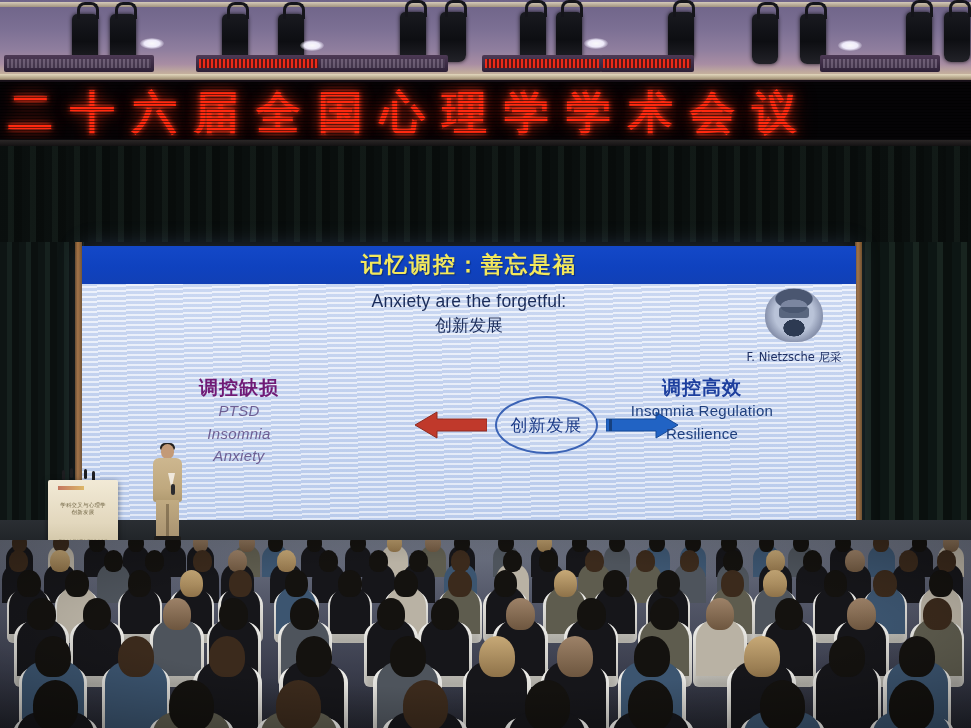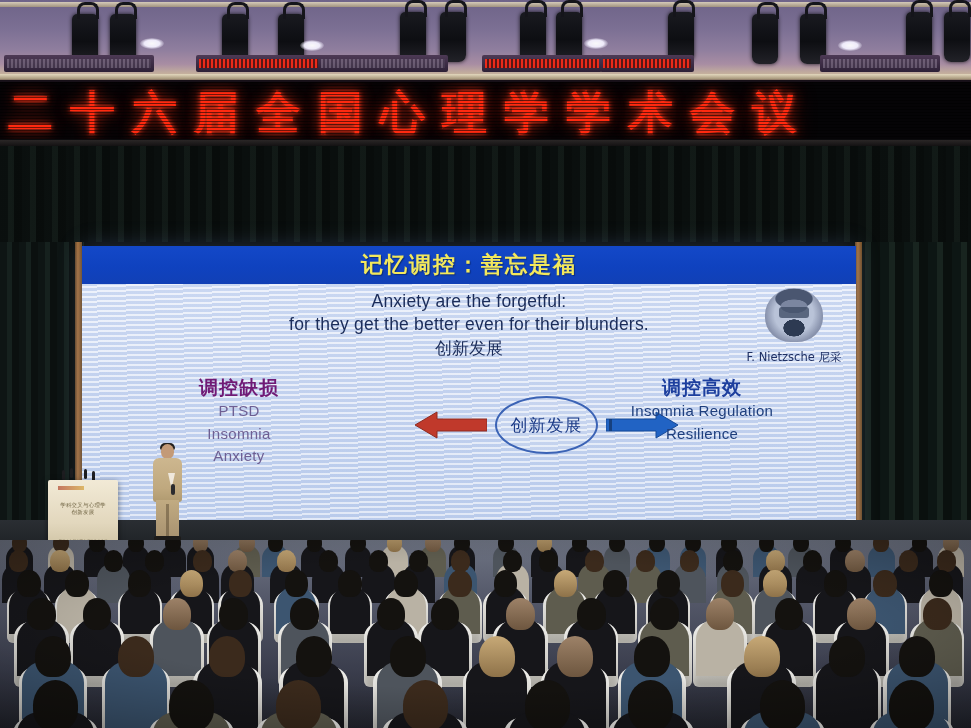--- a/index.html
+++ b/index.html
@@ -175,21 +175,21 @@
   .col.right{ left:500px; width:240px; }
   .col .head{
     font-family:"DejaVu Sans", sans-serif;
     font-size:19px; font-weight:bold; line-height:26px; letter-spacing:1px;
   }
   .col.left .head{ color:#701a75; }
   .col.right .head{ color:#1d3f9e; }
   .col .item{
     font-size:15px; line-height:22.5px; letter-spacing:.3px;
   }
-  .col.left .item{ color:#6e5f93; }
+  .col.left .item{ color:#6e5f93;font-style:italic; }
   .col.right .item{ color:#1f3f7d; }
 
   .center-node{
     position:absolute; left:413px; top:22px;
     width:103px; height:58px;
     border:2px solid #3b63b5; border-radius:50%;
     display:flex; align-items:center; justify-content:center;
     background:rgba(255,255,255,.10);
   }
   .center-node span{
@@ -371,21 +371,20 @@
 
   <div class="screen">
     <div class="slide-bg"></div>
 
     <div class="title-bar">
       <div class="t">记忆调控：善忘是福</div>
     </div>
 
     <div class="quote">
       <div class="l1">Anxiety are the forgetful:</div>
-      <div class="l2">for they get the better even for their blunders.</div>
       <div class="l3">创新发展</div>
     </div>
 
     <div class="portrait-wrap">
       <div class="portrait"></div>
       <div class="portrait-cap">F. Nietzsche 尼采</div>
     </div>
 
     <div class="diagram">
 

